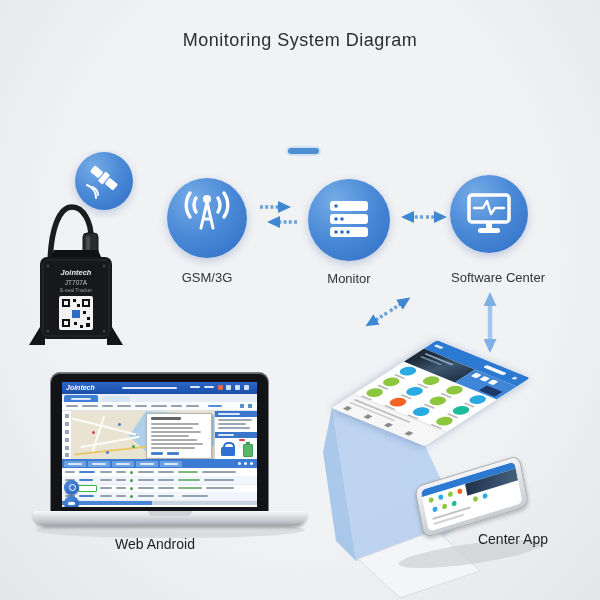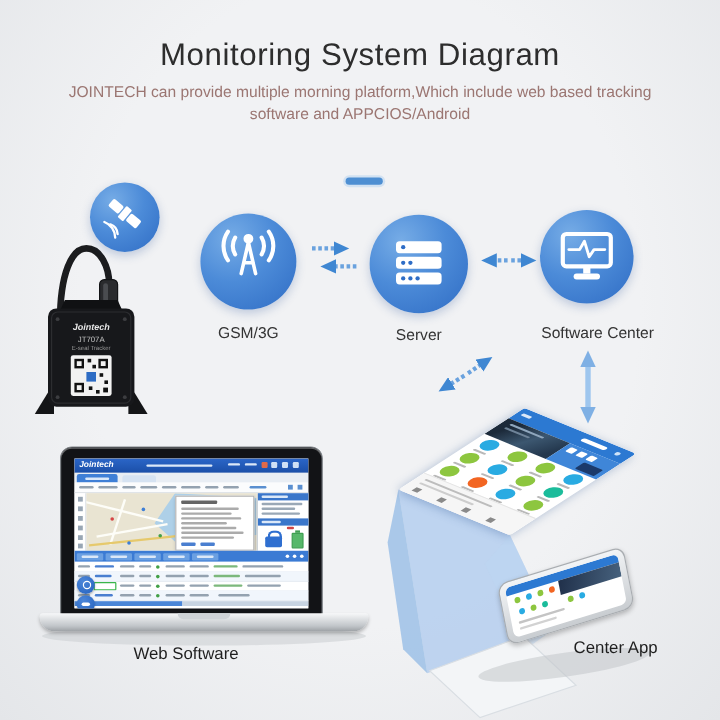--- a/index.html
+++ b/index.html
@@ -2,21 +2,21 @@
 <html><head>
 <meta charset="utf-8">
 <style>
   html,body{margin:0;padding:0;background:#e8eaec;}
   .canvas{position:relative;width:600px;height:600px;overflow:hidden;
     font-family:"Liberation Sans", sans-serif;
     background:radial-gradient(ellipse at 50% 42%, #f1f2f4 55%, #e4e6e9 100%);}
   .abs{position:absolute;}
   
   .title{position:absolute;left:0;top:30px;width:600px;text-align:center;
-    font-size:26px;color:#2d2d2d;letter-spacing:.5px;}
+    font-size:18px;color:#2d2d2d;letter-spacing:.5px;}
   .subtitle{position:absolute;left:50px;top:68px;width:500px;text-align:center;
     font-size:13px;line-height:1.4;color:#9b7672;}
   .dash{position:absolute;left:288px;top:148px;width:31px;height:6px;border-radius:3px;
     background:#4e8fd2;box-shadow:0 0 0 2px rgba(190,215,240,.6);}
   
   .node{position:absolute;border-radius:50%;
     background:radial-gradient(circle at 32% 26%, #76ace6 0%, #4c8bd8 45%, #2f6cc4 100%);
     box-shadow:0 3px 8px rgba(40,80,150,.25);}
   .node svg{position:absolute;left:0;top:0;}
   .nlabel{position:absolute;text-align:center;font-size:13px;color:#333;}
@@ -77,21 +77,20 @@
   .mini-dot{position:absolute;width:5px;height:5px;border-radius:50%;}
   svg{display:block;}
   .layer{position:absolute;left:0;top:0;pointer-events:none;}
 </style>
 </head>
 <body>
 
 <div class="canvas">
 
   <div class="title">Monitoring System Diagram</div>
-  <div class="subtitle">JOINTECH can provide multiple morning platform,Which include web based tracking software and APPCIOS/Android</div>
   <div class="dash"></div>
 
   <svg class="layer" width="600" height="600">
 
     <ellipse cx="170" cy="530" rx="135" ry="8" fill="#cfd2d6" opacity="0.65"></ellipse>
 
     <polygon points="332,408 425,446 462,524 356,561" fill="#9cc0ec" opacity="0.6"></polygon>
     <polygon points="332,408 356,561 336,541 323,452" fill="#6fa5e0" opacity="0.55"></polygon>
     <polygon points="425,446 462,524 438,541 404,470" fill="#bcd6f2" opacity="0.5"></polygon>
 
@@ -171,21 +170,21 @@
       <g fill="#2e6dc6">
         <circle cx="28" cy="27" r="1.8"></circle>
         <circle cx="28" cy="40" r="1.8"></circle>
           <circle cx="34" cy="40" r="1.8"></circle>
         <circle cx="28" cy="53" r="1.8"></circle>
           <circle cx="34" cy="53" r="1.8"></circle>
           <circle cx="40" cy="53" r="1.8"></circle>
       </g>
     </svg>
   </div>
-  <div class="nlabel" style="left:299px;top:271px;width:100px;">Server</div>
+  <div class="nlabel" style="left:299px;top:271px;width:100px;">Monitor</div>
 
   <div class="node" style="left:450px;top:175px;width:78px;height:78px;">
     <svg width="78" height="78" viewBox="0 0 78 78">
       <rect x="19" y="20" width="40" height="27" rx="3" fill="none" stroke="#fff" stroke-width="3.5"></rect>
       <polyline points="24,33 33,33 37,26 41,39 45,33 54,33" fill="none" stroke="#fff" stroke-width="2.4" stroke-linejoin="round" stroke-linecap="round"></polyline>
       <rect x="36" y="47" width="6" height="6" fill="#fff"></rect>
       <rect x="28" y="53" width="22" height="5" rx="2.5" fill="#fff"></rect>
     </svg>
   </div>
   <div class="nlabel" style="left:438px;top:270px;width:120px;">Software Center</div>
@@ -341,21 +340,21 @@
         <span class="abs" style="left:5px;top:4px;width:5px;height:5px;border:1.5px solid #fff;border-radius:50%;"></span>
       </div>
       <div class="fab" style="left:2px;top:114px;">
         <span class="abs" style="left:4px;top:6px;width:7px;height:3px;background:#fff;border-radius:1.5px;"></span>
       </div>
     </div>
     <div class="lap-base">
       <div class="lap-notch"></div>
     </div>
   </div>
-  <div class="cap" style="left:70px;top:536px;width:170px;">Web Software</div>
+  <div class="cap" style="left:70px;top:536px;width:170px;">Web Android</div>
 
   <div class="app-screen">
     <div class="as-hdr">
       <span class="wbar" style="left:4px;top:5px;width:8px;height:2.5px;"></span>
       <span class="abs" style="left:58px;top:5px;width:22px;height:4px;background:#fff;border-radius:2px;"></span>
       <span class="abs" style="left:88px;top:5px;width:4px;height:4px;border-radius:50%;background:#cfe3f8;"></span>
     </div>
     <div class="as-photo">
       <span class="abs" style="left:6px;top:4px;width:30px;height:2px;background:#8fa6bc;border-radius:1px;"></span>
       <span class="abs" style="left:6px;top:9px;width:22px;height:2px;background:#6e8398;border-radius:1px;"></span>

